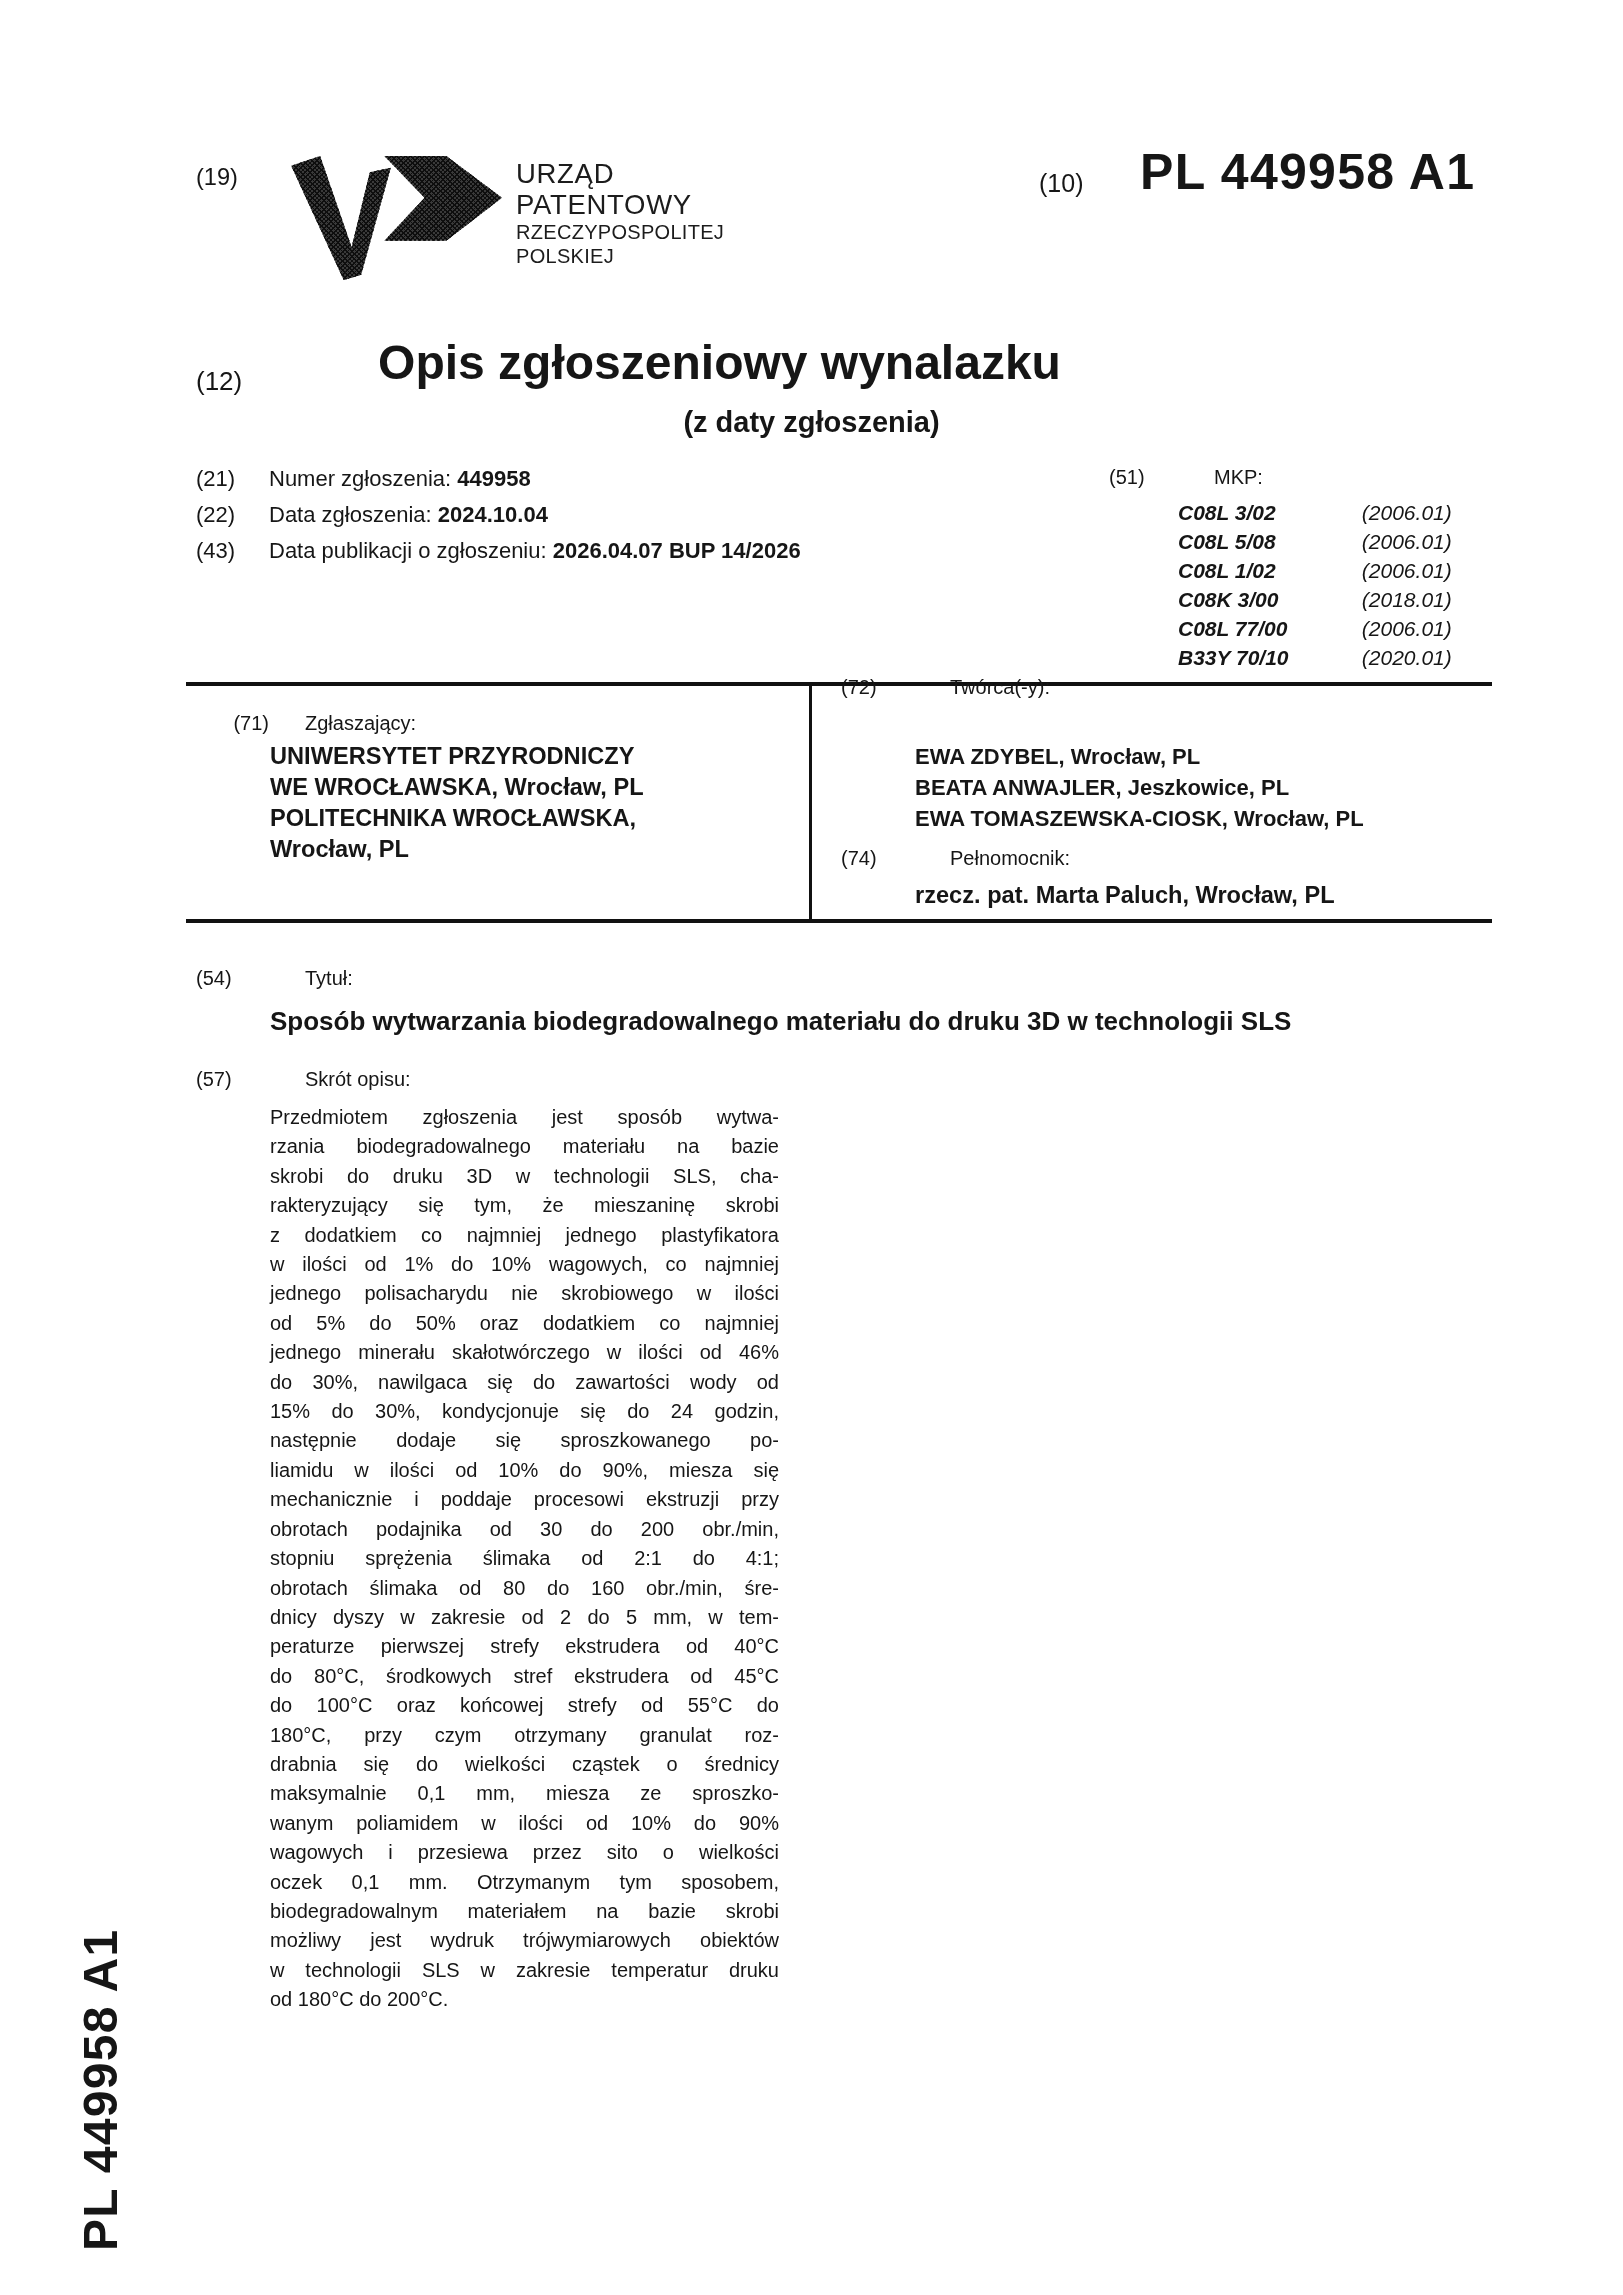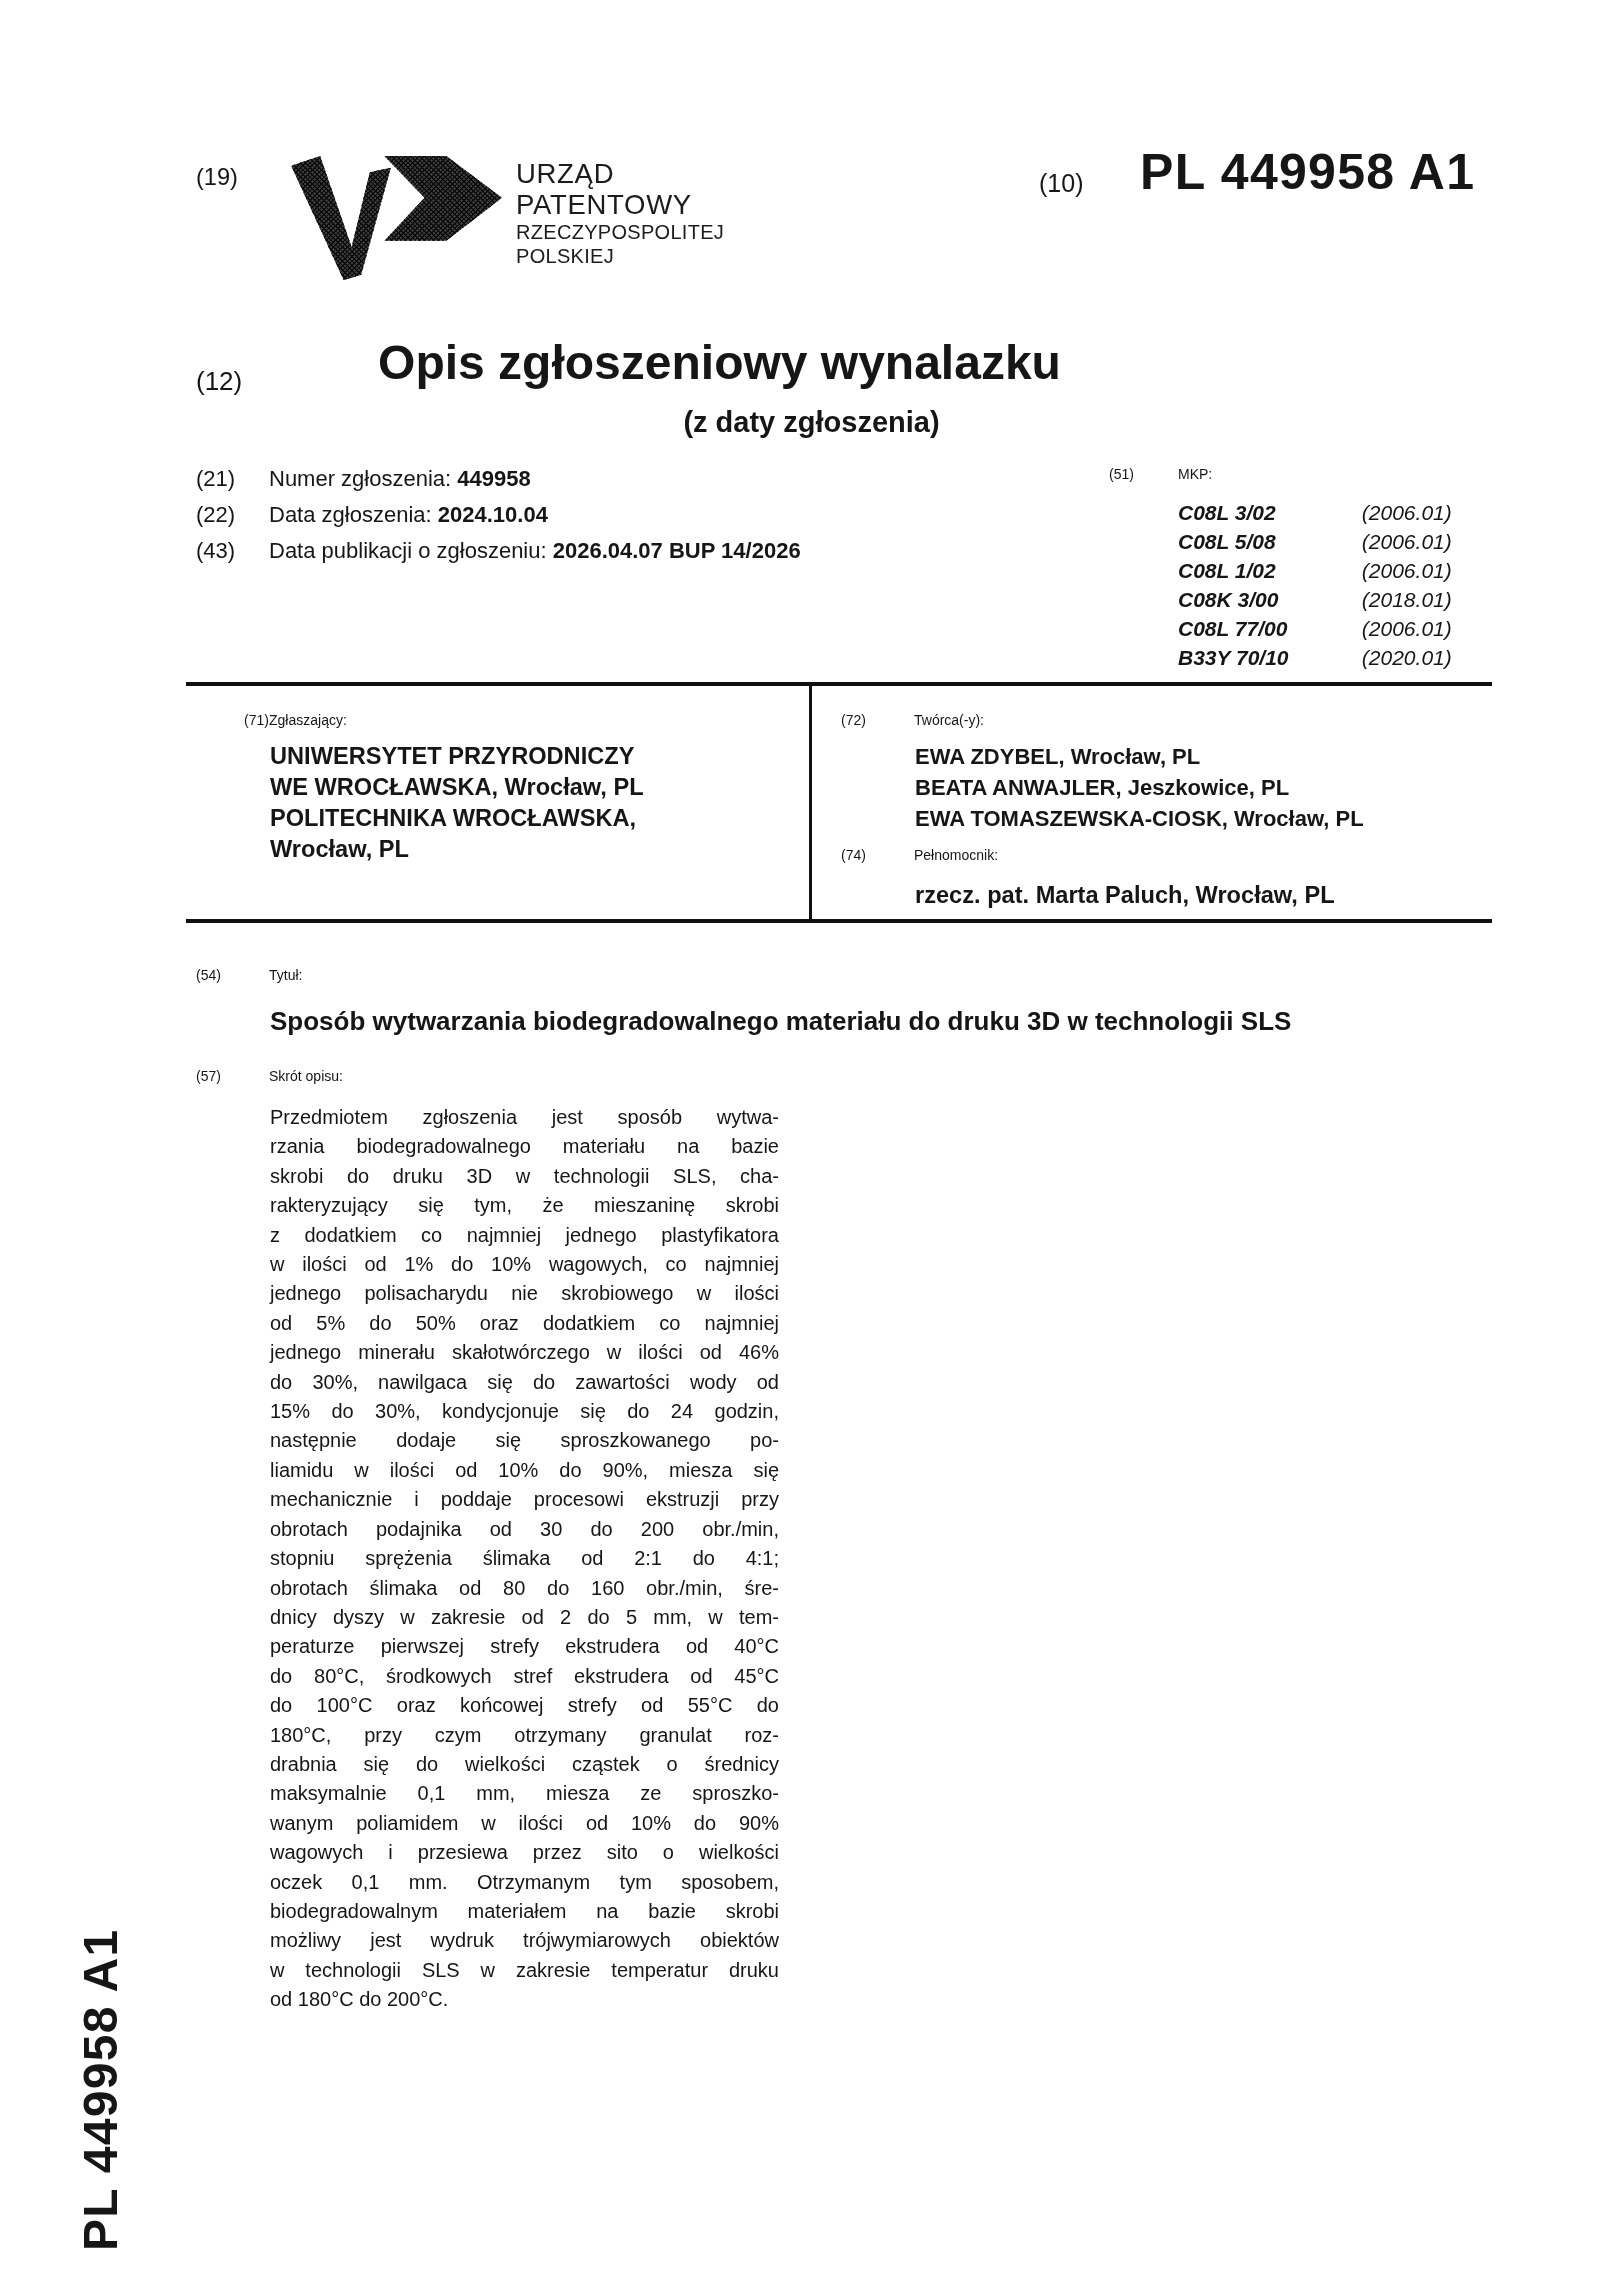--- a/index.html
+++ b/index.html
@@ -47,26 +47,26 @@
   .ipc-list{left:1178px;top:501px;font-size:21px;font-style:italic;}
   .ipc-row{height:29px;white-space:nowrap;}
   .ipc-class{display:inline-block;width:178px;font-weight:bold;}
 
   
   .hr1{left:186px;top:682px;width:1306px;height:3.9px;background:#111;}
   .hr2{left:186px;top:919px;width:1306px;height:3.9px;background:#111;}
   .vr{left:809px;top:682px;width:2.6px;height:241px;background:#111;}
 
   
-  .sec-head{display:flex;font-size:14px;white-space:nowrap;}
+  .sec-head{display:flex;font-size:20px;white-space:nowrap;gap:36px;}
   .sec-code{flex:none;width:73px;}
   .p71head{left:196px;top:712px;text-align:right;}
   .p71lines{left:270px;top:741px;}
   .party-line{font-weight:bold;font-size:23.6px;line-height:31px;white-space:nowrap;}
-  .p72head{left:841px;top:712px;align-items:center;}
+  .p72head{left:841px;top:676px;align-items:center;}
   .p72lines{left:915px;top:741px;}
   .p72lines .party-line{font-size:22px;}
   .p74head{left:841px;top:847px;}
   .p74lines{left:915px;top:880px;}
 
   
   .t54head{left:196px;top:967px;}
   .t54title{left:270px;top:1006px;font-size:26px;font-weight:bold;white-space:nowrap;}
   .t57head{left:196px;top:1068px;}
   .abslines{left:270px;top:1103px;width:509px;}

